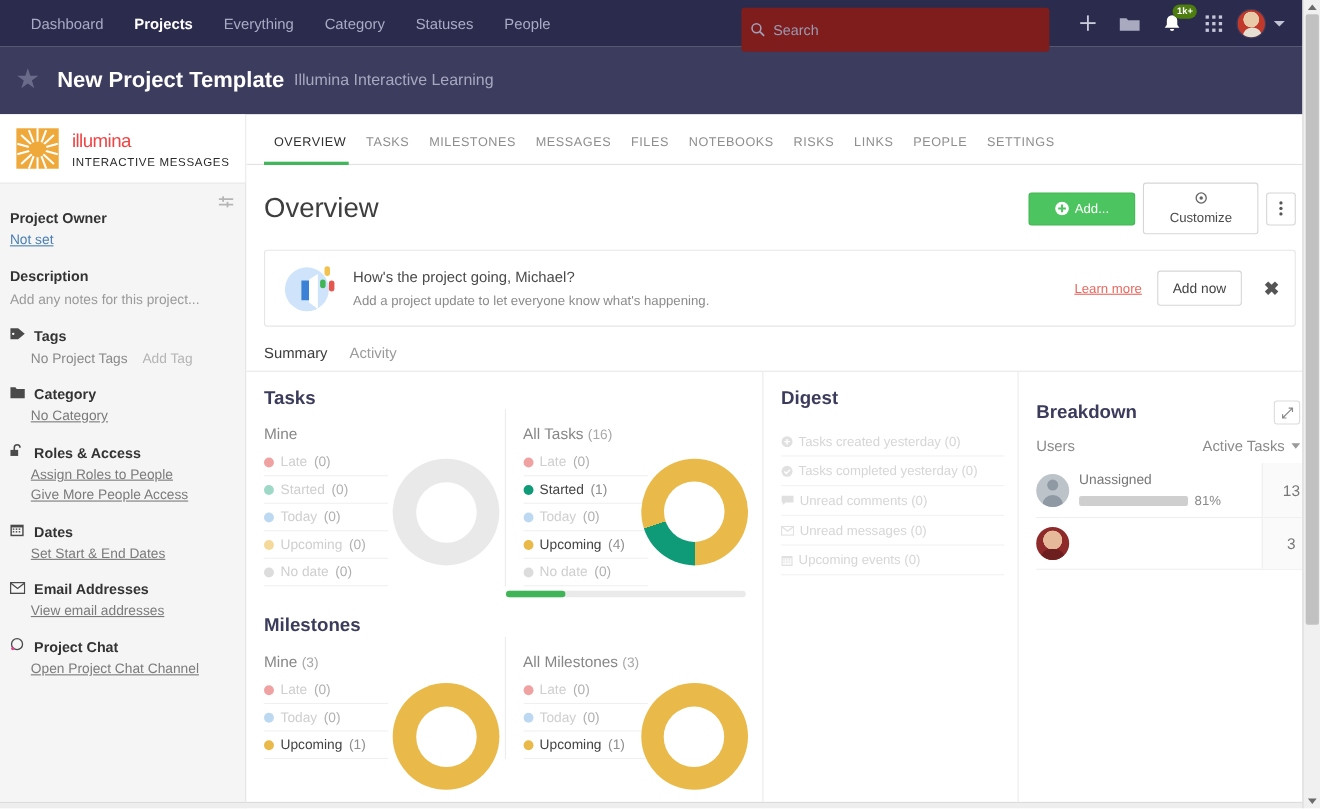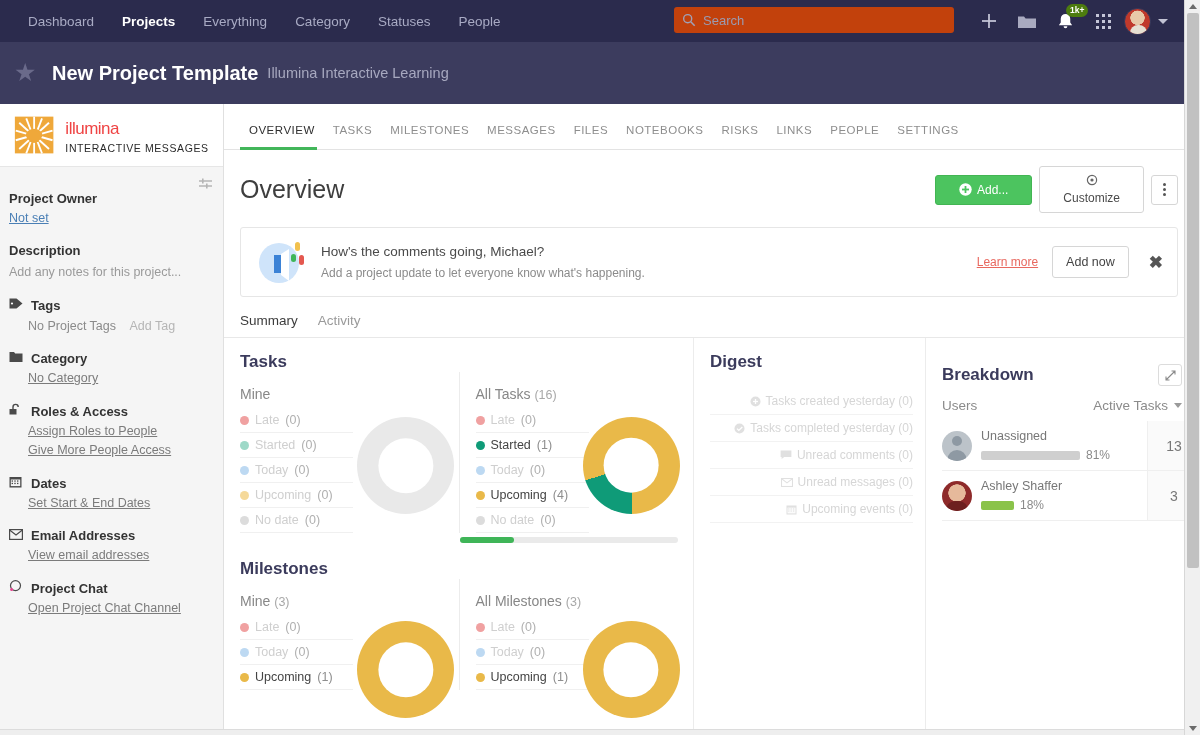--- a/index.html
+++ b/index.html
@@ -20,22 +20,22 @@
   }
   .topnav-links { display: flex; align-items: center; gap: 0; }
   .topnav-link {
     color: #a9abc4; font-size: 13.5px; padding: 6px 14px;
     cursor: pointer; white-space: nowrap;
   }
   .topnav-link.active { color: #ffffff; font-weight: bold; }
 
   .search-wrap {
     position: absolute; left: 674px; top: 7px;
-    width: 280px; height: 26px;
-    background: #c2410c; border-radius: 3px;
+    width: 280px; height: 40px;
+    background: #7f1d1d; border-radius: 3px;
     display: flex; align-items: center; padding: 0 8px;
   }
   .search-input {
     background: transparent; border: none; outline: none;
     color: #c8c9d8; font-size: 13px; font-family: "Liberation Sans", sans-serif;
     margin-left: 7px; width: 230px;
   }
   .search-input::placeholder { color: #9a9bb2; }
   .topnav-icons {
     position: absolute; right: 30px; top: 0; height: 42px;
@@ -216,21 +216,21 @@
   .donut-sm::after { width: 57%; height: 57%; }
 
   .progbar {
     position: absolute; height: 6px; background: #eaeaea; border-radius: 3px;
   }
   .progbar i { display: block; height: 100%; background: #3fb558; border-radius: 3px; }
 
   .digest-list { padding: 16px 12px 0 16px; }
   .digest-row {
     font-size: 12px; color: #d6d6d6; padding: 6px 0; border-bottom: 1px solid #f2f2f2;
-    display: flex; align-items: center; gap: 5px; justify-content: flex-end;
+    display: flex; align-items: center; gap: 5px;
   }
 
   .break-head {
     display: flex; align-items: center; justify-content: space-between;
     padding: 0 18px 0 16px; margin-top: 12px;
   }
   .break-cols {
     display: flex; justify-content: space-between; align-items: center;
     padding: 0 18px 0 16px; margin-top: 12px;
   }
@@ -553,21 +553,21 @@
       <div class="banner">
         <svg class="banner-ill" viewBox="0 0 56 50">
           <circle cx="24" cy="26" r="20" fill="#cfe4fa"></circle>
           <path d="M19 18h7v18h-7z" fill="#3b82d6"></path>
           <path d="M26 17l8-5v32l-8-6z" fill="#ffffff"></path>
           <rect x="40" y="5" width="5" height="9" rx="2.5" fill="#f2c14e"></rect>
           <rect x="36" y="17" width="5" height="8" rx="2.5" fill="#3fb558"></rect>
           <rect x="44" y="18" width="5" height="10" rx="2.5" fill="#e4584f"></rect>
         </svg>
         <div class="banner-text">
-          <div class="banner-t1">How's the comments going, Michael?</div>
+          <div class="banner-t1">How's the project going, Michael?</div>
           <div class="banner-t2">Add a project update to let everyone know what's happening.</div>
         </div>
         <div class="learn-more">Learn more</div>
         <div class="btn-addnow">Add now</div>
         <div class="banner-close">✖</div>
       </div>
 
       <div class="subtabs">
         <div class="subtab active">Summary</div>
         <div class="subtab">Activity</div>
@@ -794,27 +794,20 @@
                       <div class="upct">81%</div>
                     </div>
                   </div>
                 </div>
                 <div class="ucount">13</div>
               </div>
 
               <div class="urow">
                 <div class="urow-main">
                   <div class="uav ashley"></div>
-                  <div class="uinfo">
-                    <div class="uname">Ashley Shaffer</div>
-                    <div class="ubar-row">
-                      <div class="ubar" style="width:33px; background:#8ac34a;"></div>
-                      <div class="upct">18%</div>
-                    </div>
-                  </div>
                 </div>
                 <div class="ucount">3</div>
               </div>
             </div>
           </div>
         </div>
 
       </div>
 
       <div class="main-sb"></div>

